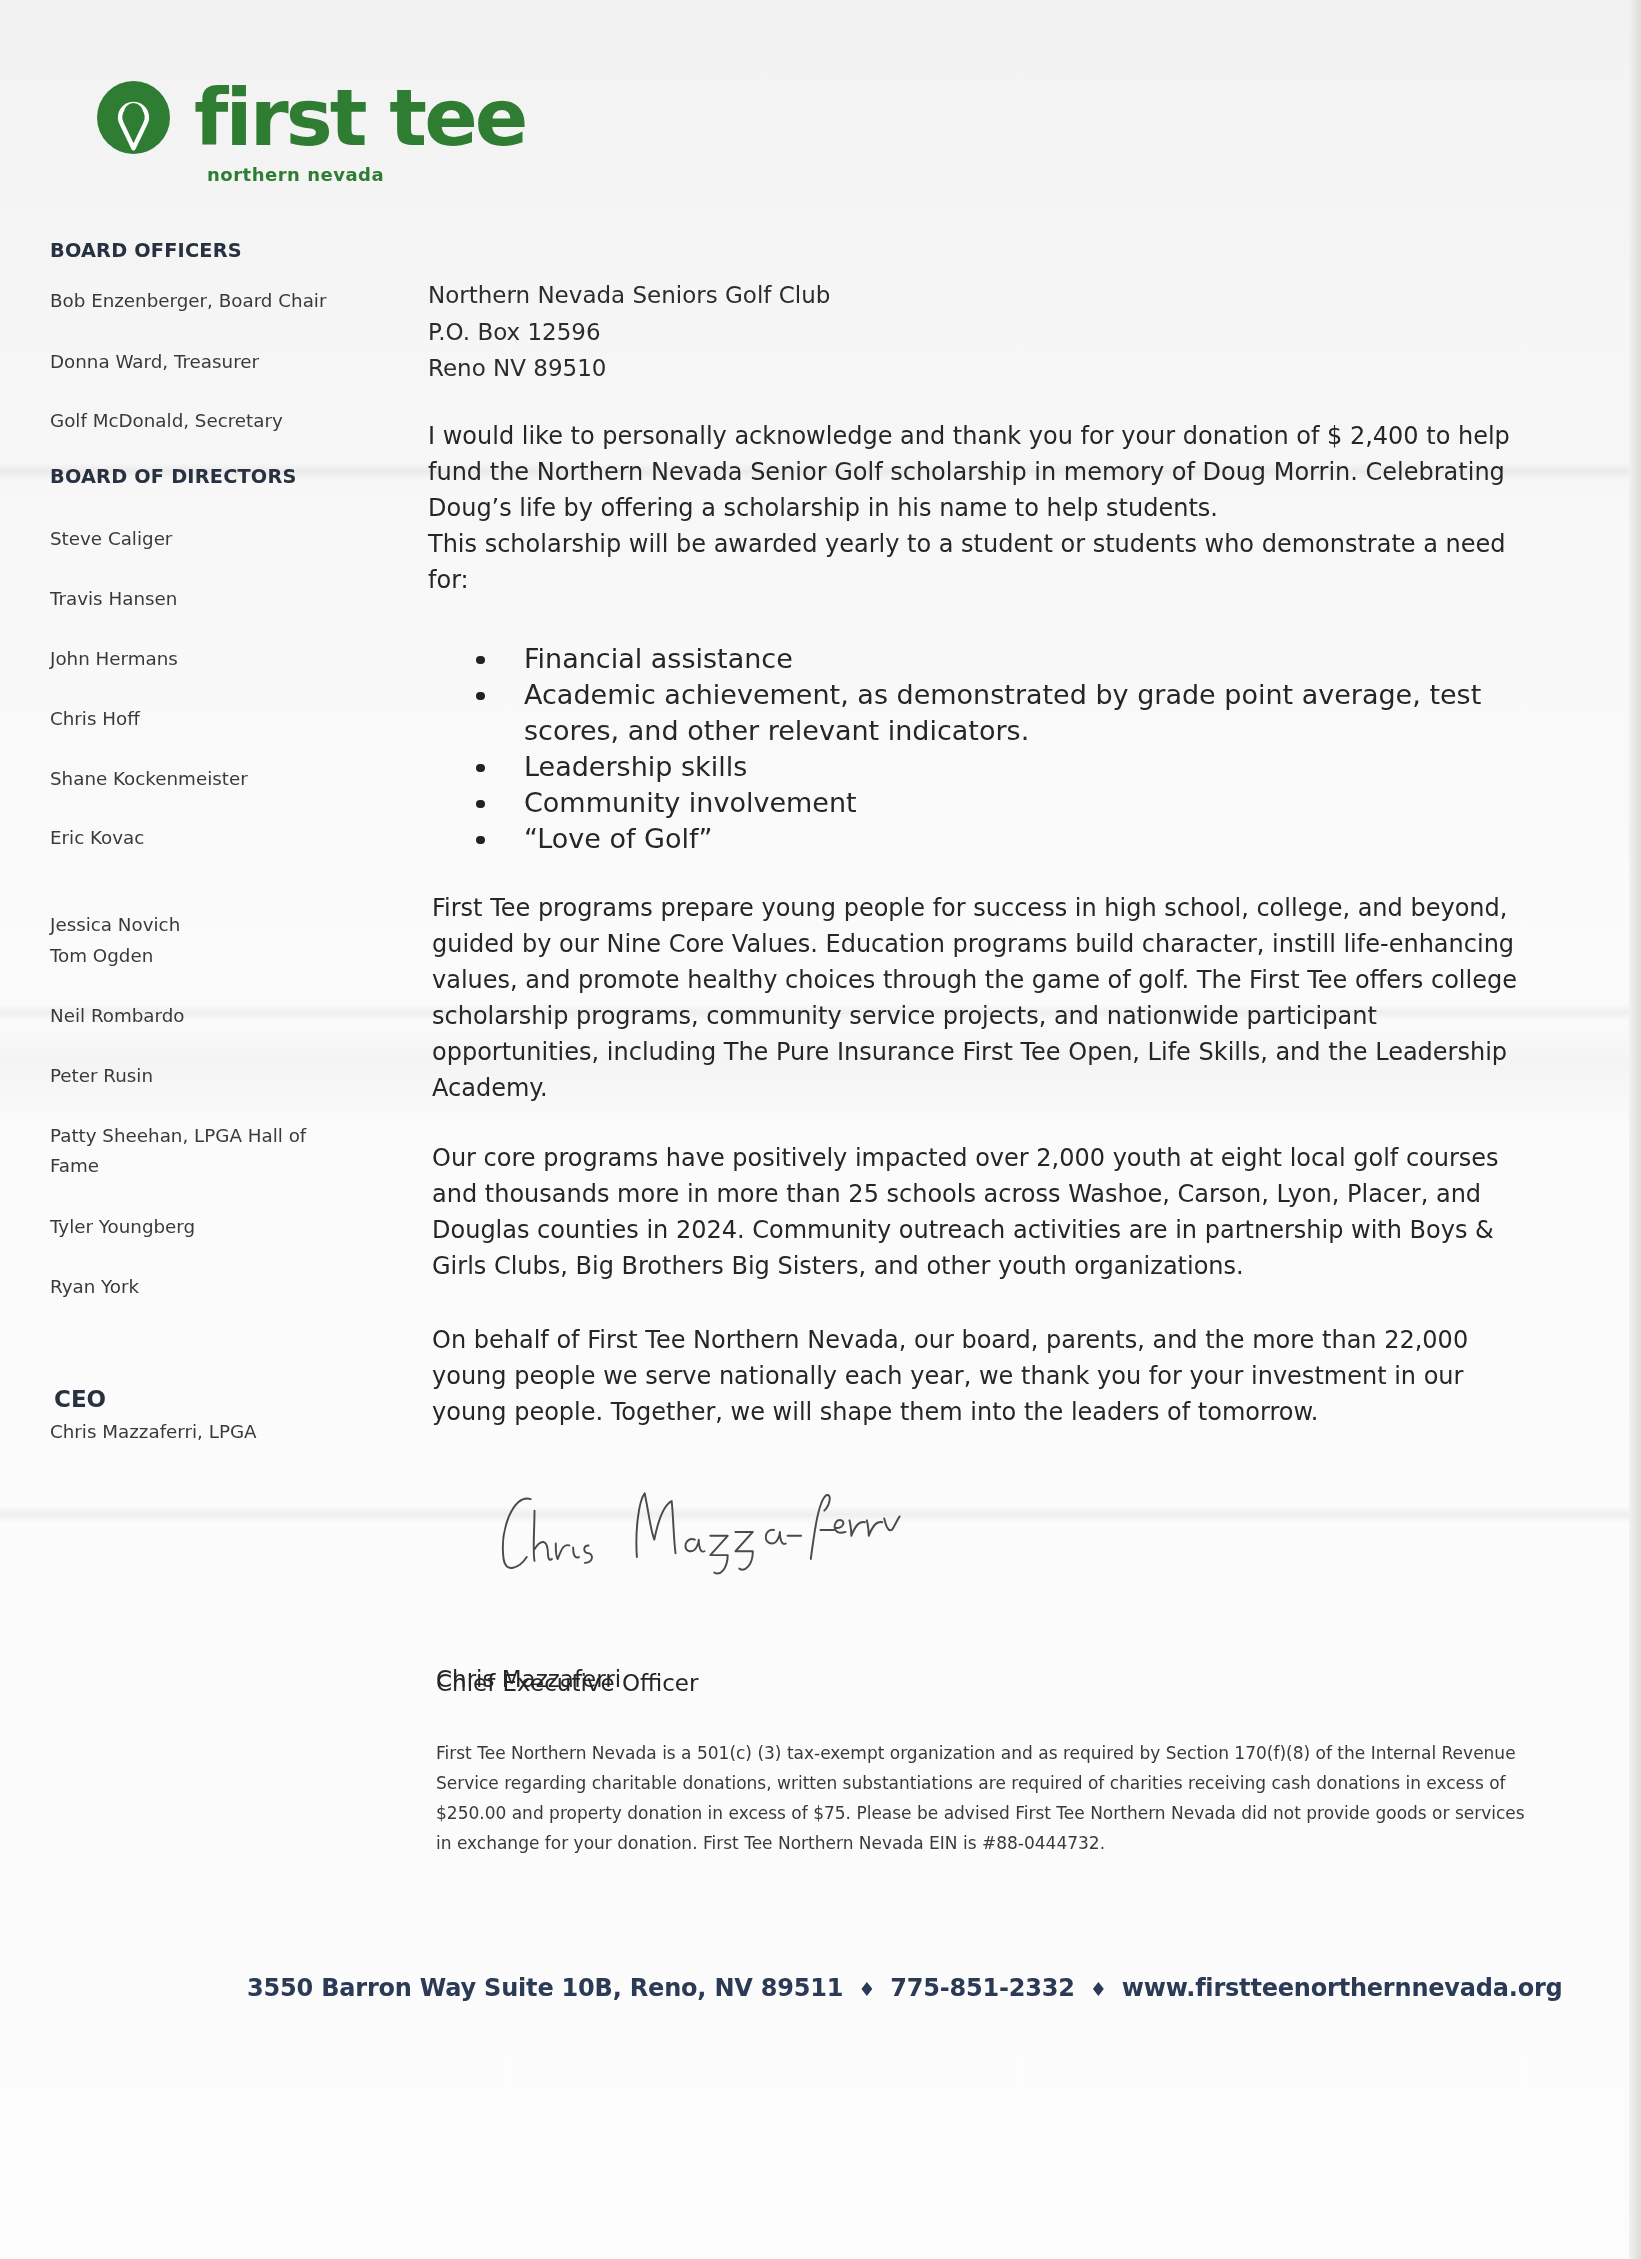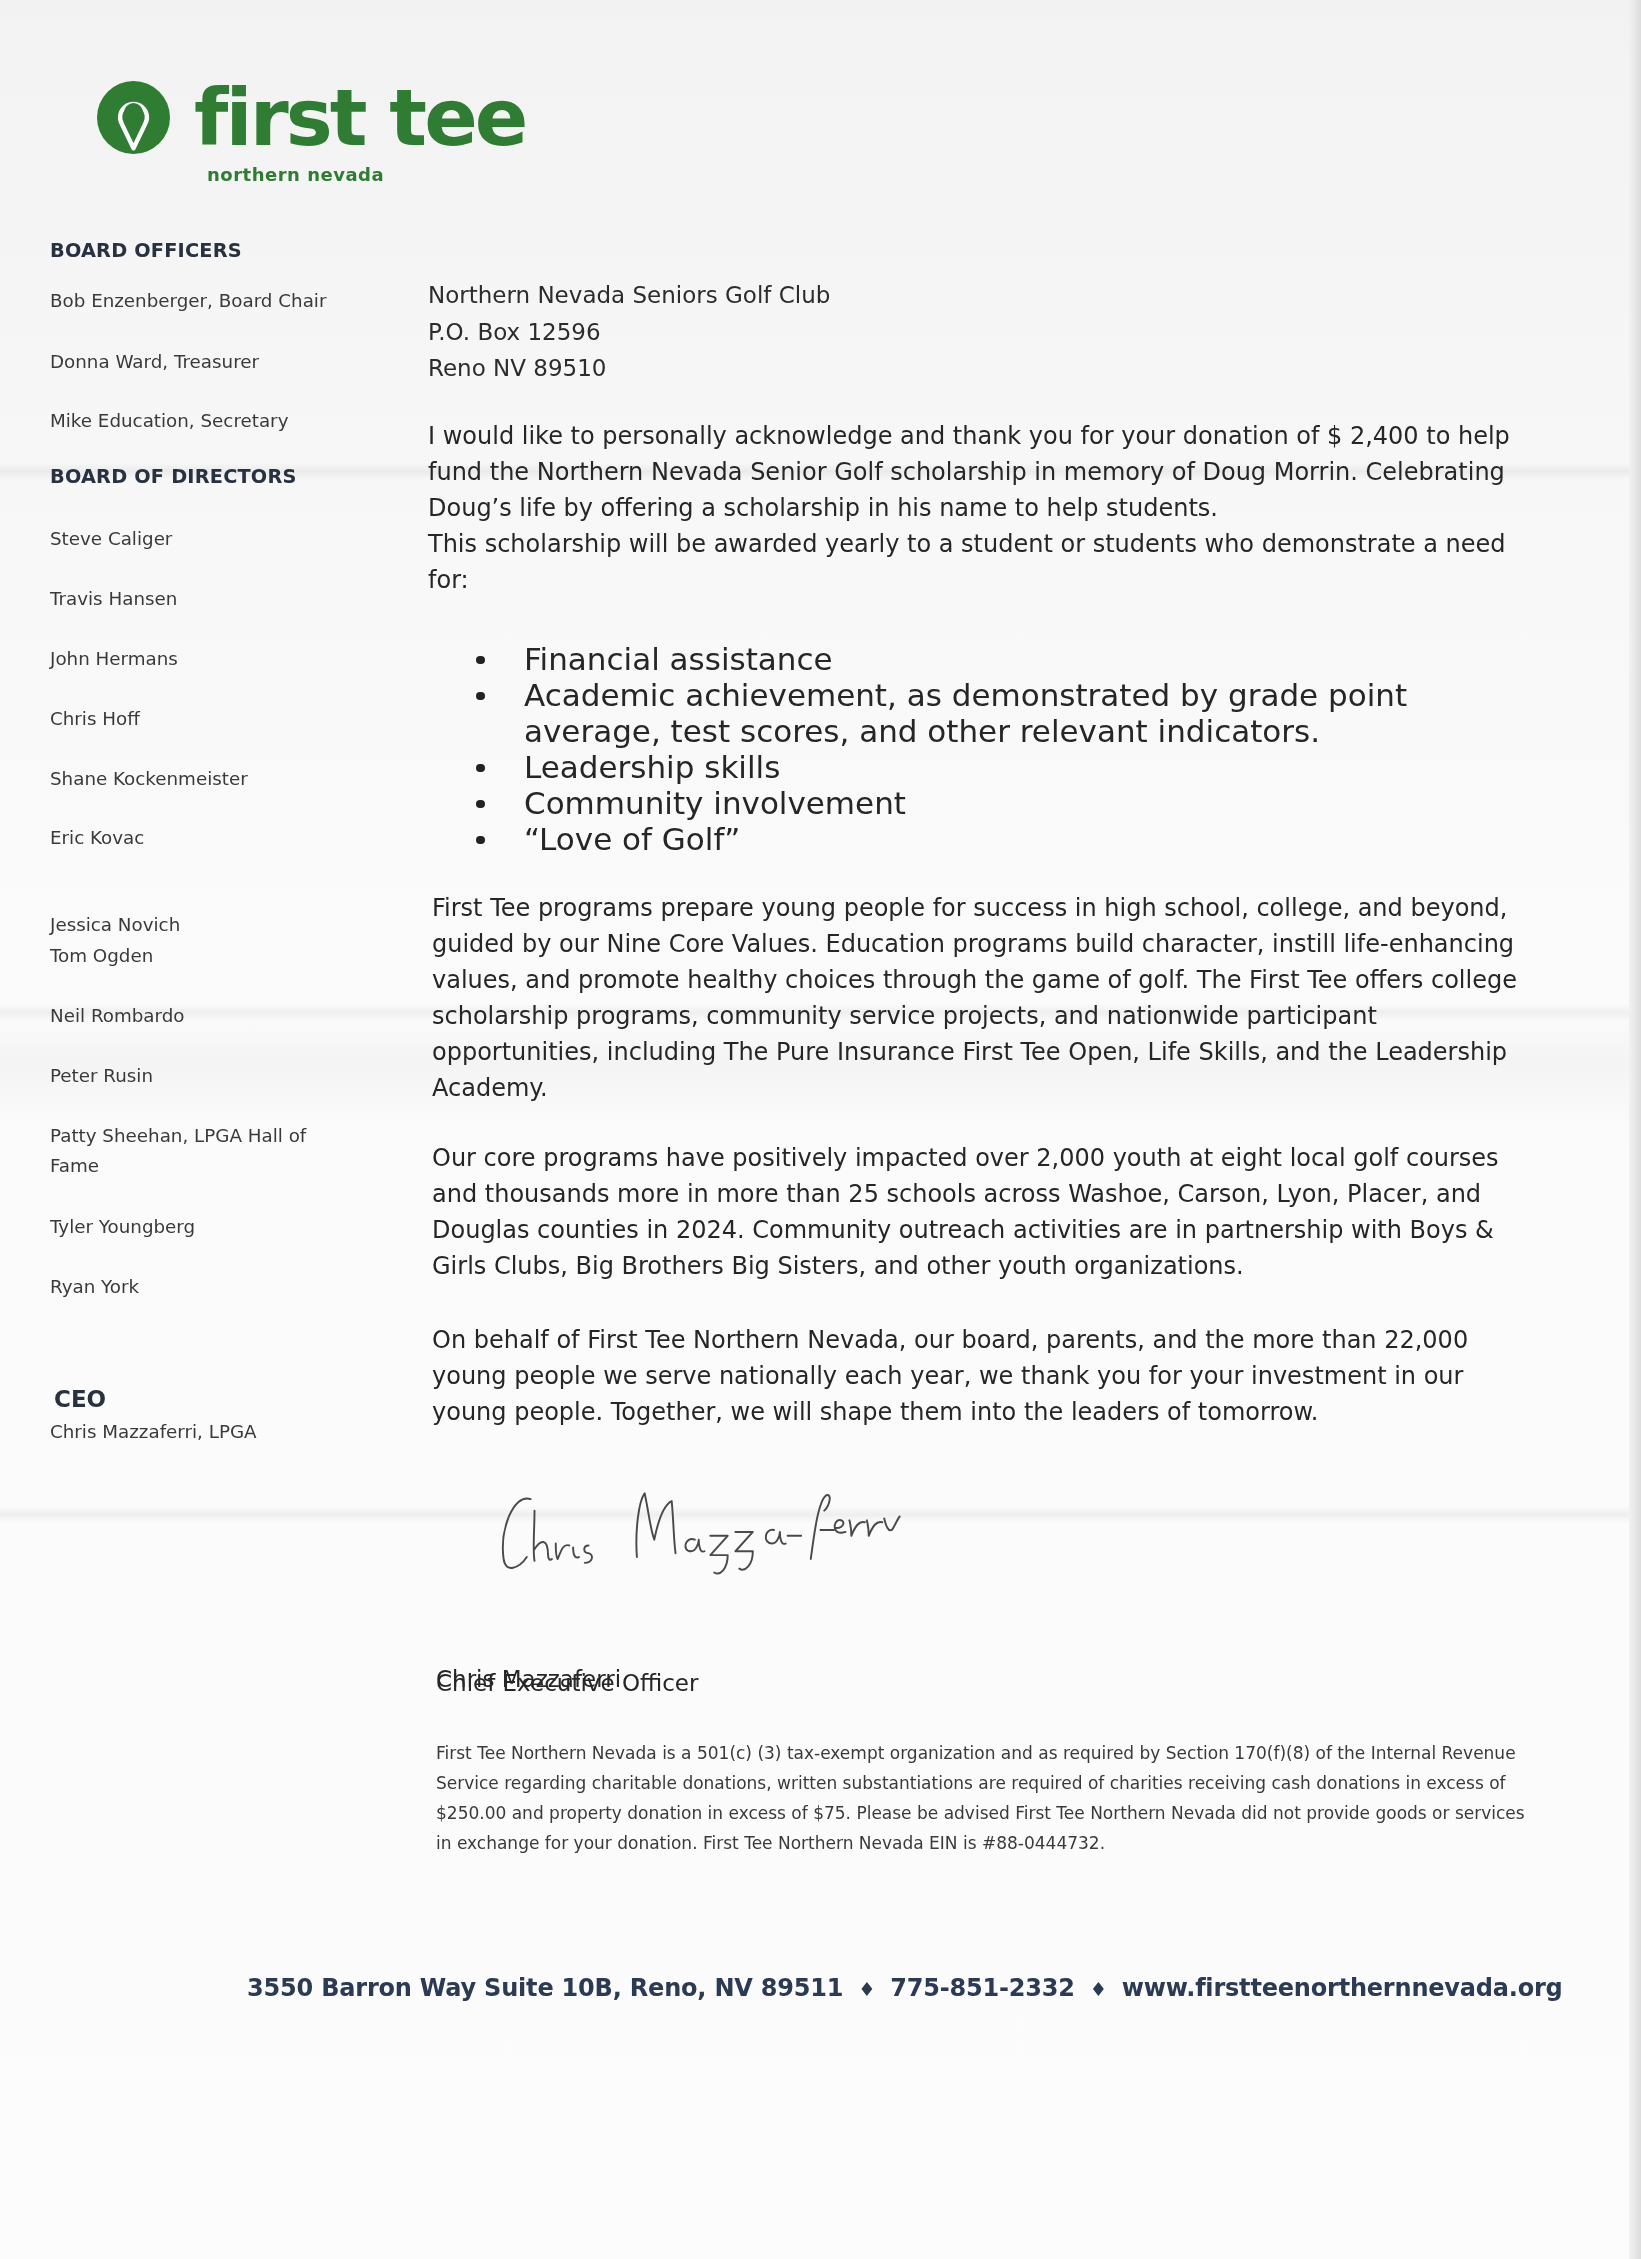--- a/index.html
+++ b/index.html
@@ -51,21 +51,21 @@
   }
   .ceo-name { position: absolute; left: 50px; top: 1421px; font-size: 18.3px; color: #3a3a3a; white-space: nowrap; }
   
   .letter { position: absolute; left: 428px; top: 0; width: 1101px; }
   .addr-line { position: absolute; left: 0; font-size: 23px; color: #2c2c2c; white-space: nowrap; }
   .para {
     position: absolute; left: 0; width: 1091px; font-size: 24px; line-height: 36px; color: #262626;
   }
   .bullets { position: absolute; left: 48px; top: 641px; width: 1052px; list-style: none; }
   .bullets li {
-    position: relative; padding-left: 48px; font-size: 31px; line-height: 36px; color: #262626;
+    position: relative; padding-left: 48px; font-size: 27px; line-height: 36px; color: #262626;
   }
   .bullets li .dot {
     position: absolute; left: 0; top: 14.5px; width: 8.7px; height: 8.7px; border-radius: 50%; background: #222;
   }
   .signature { position: absolute; left: 492px; top: 1472px; width: 483px; height: 116px; }
   .sig-name { position: absolute; left: 436px; top: 1634px; font-size: 23px; color: #262626; white-space: nowrap; margin-top: 32px; }
   .sig-title { position: absolute; left: 436px; top: 1670px; font-size: 23px; color: #262626; white-space: nowrap; }
   .disclaimer {
     position: absolute; left: 436px; top: 1738px; width: 1091px;
     font-size: 17px; line-height: 30px; color: #3a3a3a;
@@ -92,21 +92,21 @@
       <circle cx="38" cy="33" r="10" fill="#2e7d32"></circle>
     </svg>
     <div class="logo-wordmark">first tee</div>
     <div class="logo-sub">northern nevada</div>
   </div>
 
   <div class="sidebar">
     <div class="sb-heading" style="top:239px;">BOARD OFFICERS</div>
     <div class="sb-item" style="top:286px;">Bob Enzenberger, Board Chair</div>
     <div class="sb-item" style="top:347px;">Donna Ward, Treasurer</div>
-    <div class="sb-item" style="top:406px;">Mike Education, Secretary</div>
+    <div class="sb-item" style="top:406px;">Golf McDonald, Secretary</div>
 
     <div class="sb-heading" style="top:465px;">BOARD OF DIRECTORS</div>
     <div class="sb-item" style="top:524px;">Steve Caliger</div>
     <div class="sb-item" style="top:584px;">Travis Hansen</div>
     <div class="sb-item" style="top:644px;">John Hermans</div>
     <div class="sb-item" style="top:704px;">Chris Hoff</div>
     <div class="sb-item" style="top:764px;">Shane Kockenmeister</div>
     <div class="sb-item" style="top:823px;">Eric Kovac</div>
     <div class="sb-item" style="top:910px;">Jessica Novich</div>
     <div class="sb-item" style="top:941px;">Tom Ogden</div>

